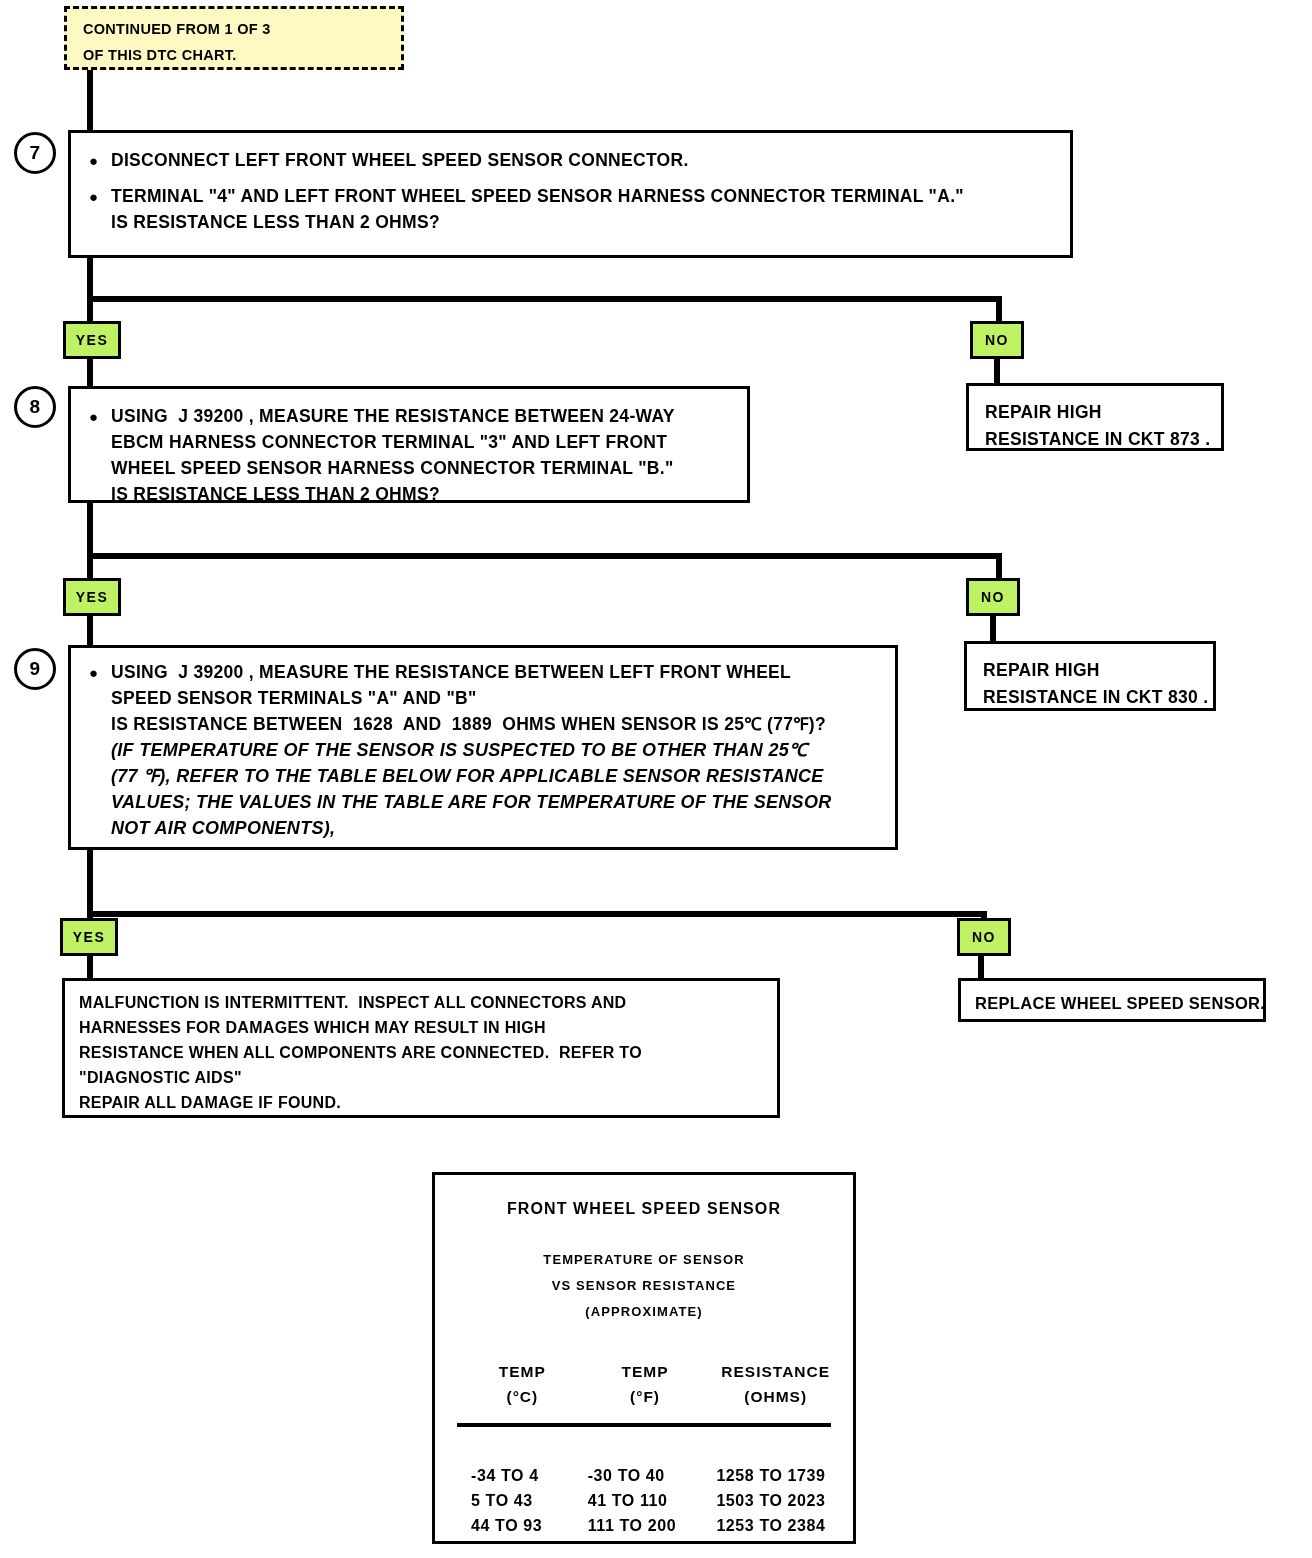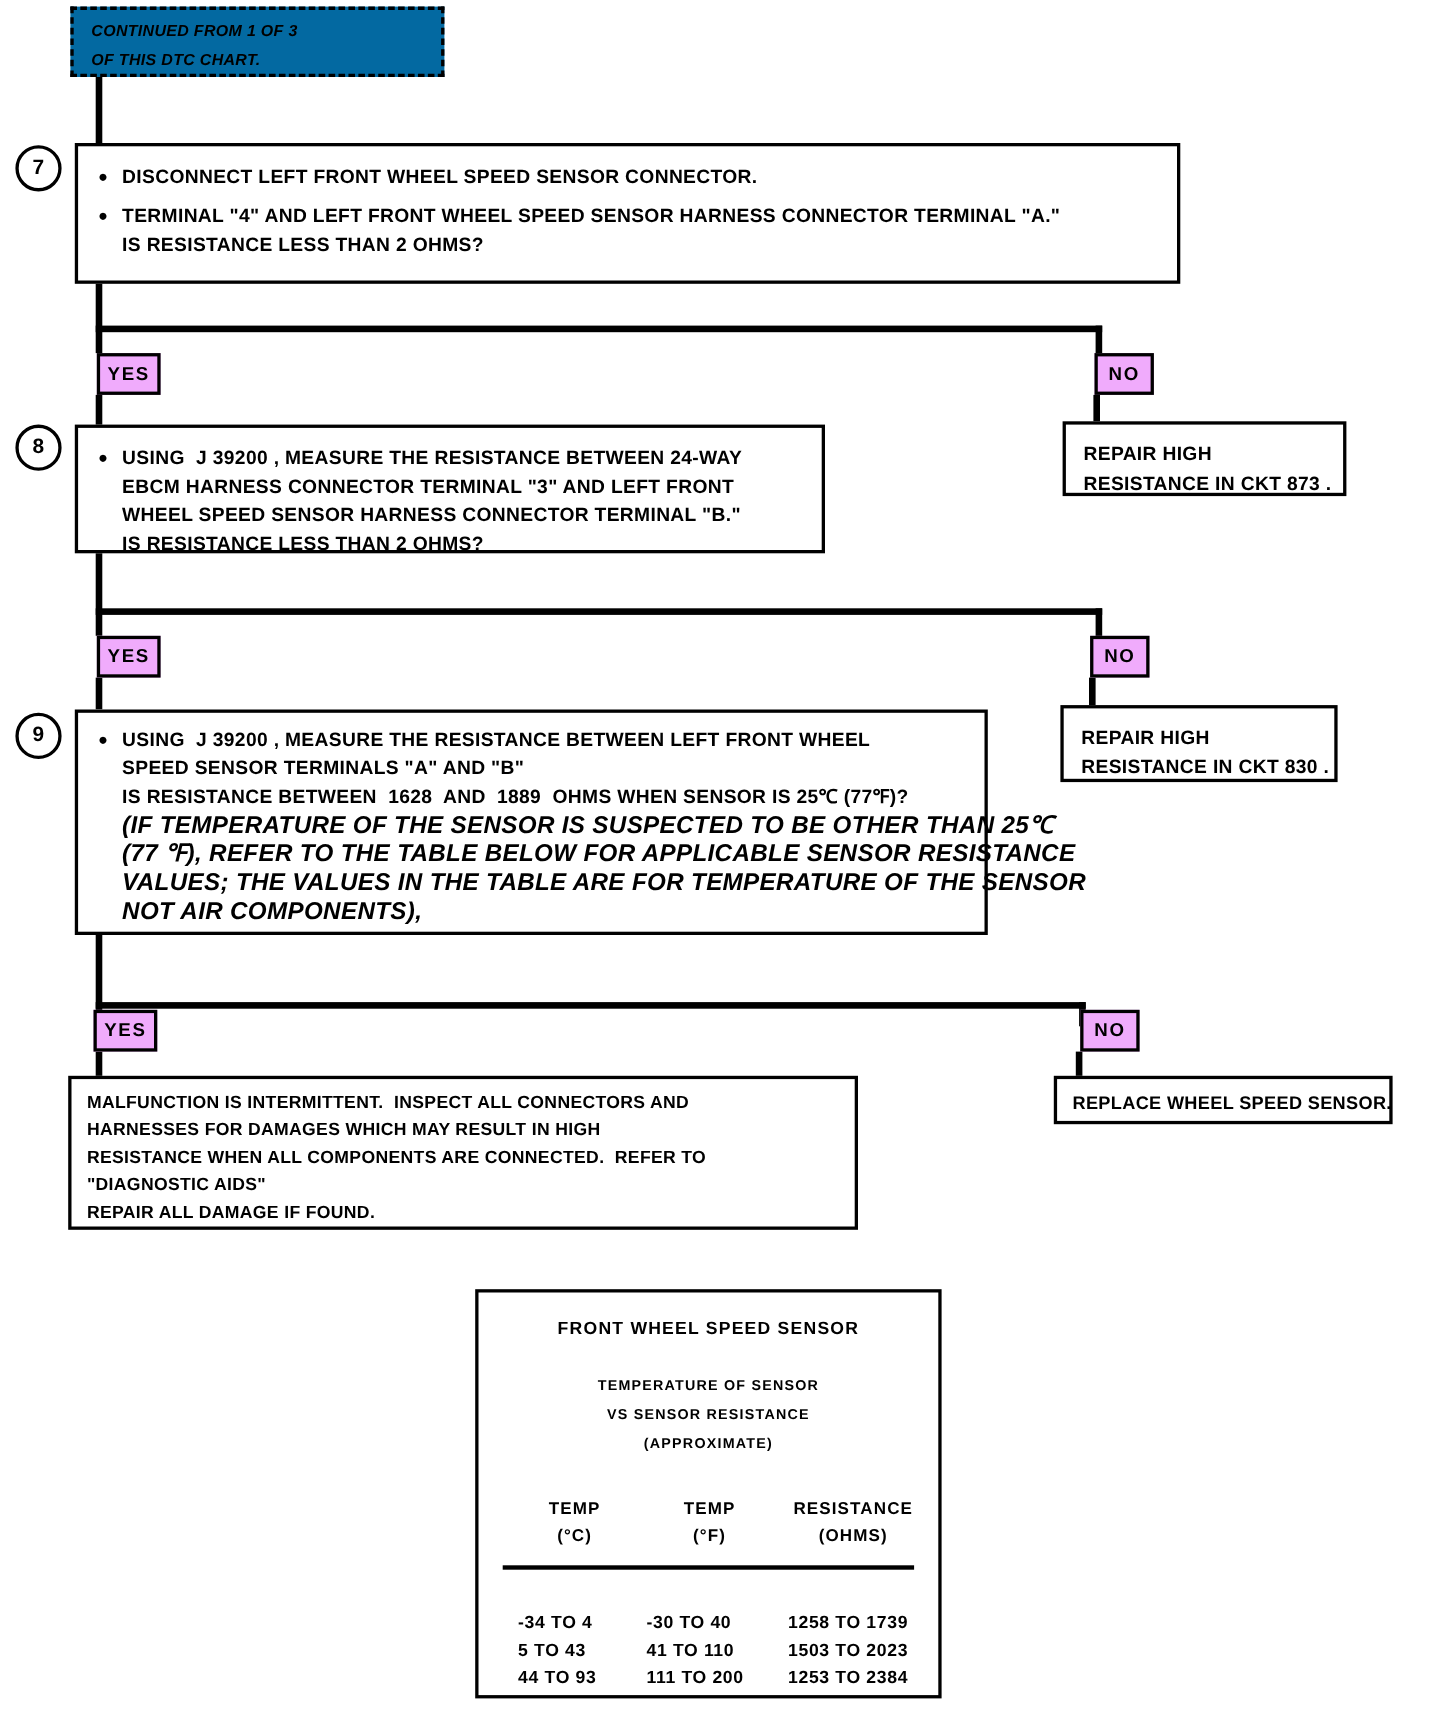--- a/index.html
+++ b/index.html
@@ -23,22 +23,21 @@
   .box {
     position: absolute;
     box-sizing: border-box;
     border: 3px solid #000;
     background: #fff;
   }
   .dashed-box {
     position: absolute;
     box-sizing: border-box;
     border: 3px dashed #000;
-    background: #0369a1;
-    font-style: italic;
+    background: #fef9c3;
   }
   .line-v {
     position: absolute;
     background: #000;
     width: 6px;
   }
   .line-h {
     position: absolute;
     background: #000;
     height: 6px;
@@ -56,29 +55,28 @@
     font-size: 19px;
     font-weight: bold;
     letter-spacing: 0.5px;
     background: #fff;
     z-index: 5;
   }
   .yn-box {
     position: absolute;
     box-sizing: border-box;
     border: 3px solid #000;
-    background: #f0abfc;
+    background: #bef264;
     display: flex;
     align-items: center;
     justify-content: center;
-    font-size: 17px;
+    font-size: 14px;
     font-weight: bold;
     letter-spacing: 1.5px;
     z-index: 6;
-    margin-left: 25px;
   }
 
   
   .step-body {
     position: absolute;
     left: 0; top: 0; right: 0; bottom: 0;
     padding: 14px 10px 10px 18px;
   }
   .bullet-row {
     display: flex;
@@ -96,21 +94,21 @@
     flex: 1 1 auto;
   }
   .ln {
     font-size: 17.5px;
     font-weight: bold;
     letter-spacing: 0.3px;
     line-height: 26px;
     white-space: pre;
   }
   .ln.small { font-size: 14.5px; }
-  .ln.ital { font-style: italic; font-size: 22px; }
+  .ln.ital { font-style: italic; font-size: 18px; }
 
   .plain-body {
     position: absolute;
     left: 0; top: 0; right: 0; bottom: 0;
     padding: 13px 10px 10px 16px;
   }
   .plain-body .ln { line-height: 27px; }
 
   .notice-body {
     position: absolute;

